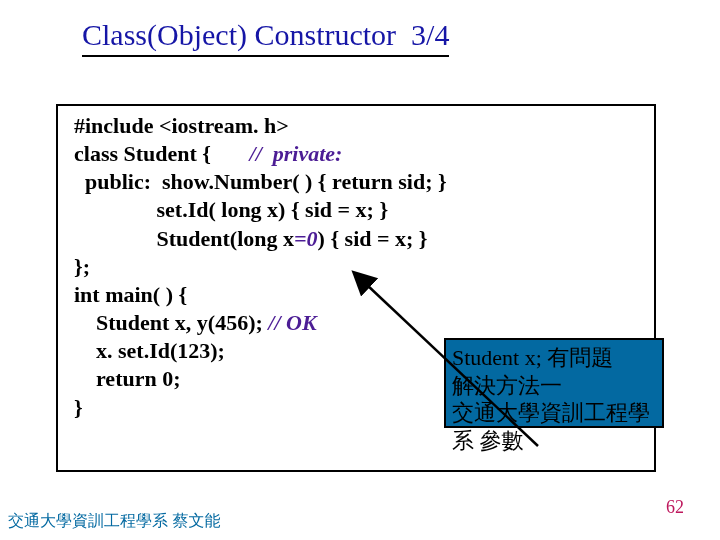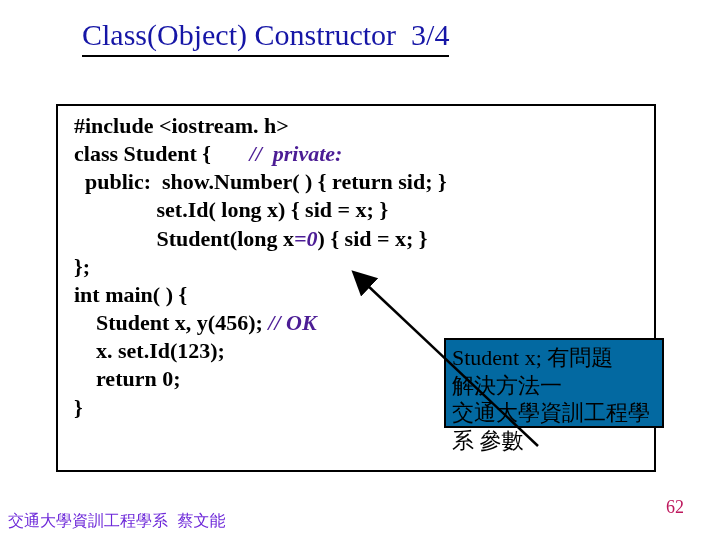--- a/index.html
+++ b/index.html
@@ -72,22 +72,22 @@
     bottom: 22px;
     font-size: 18px;
     color: #be185d;
     font-family: "Times New Roman", serif;
   }
   .footer {
     position: absolute;
     left: 8px;
     bottom: 8px;
     font-size: 16px;
-    color: #6d28d9;
-    font-family: Liberation Mono, monospace;
+    color: #0369a1;
+    font-family: Liberation Sans, sans-serif;
   }
   svg.arrow {
     position: absolute;
     pointer-events: none;
   }
 </style>
 </head>
 <body>
 
 <div class="slide">

